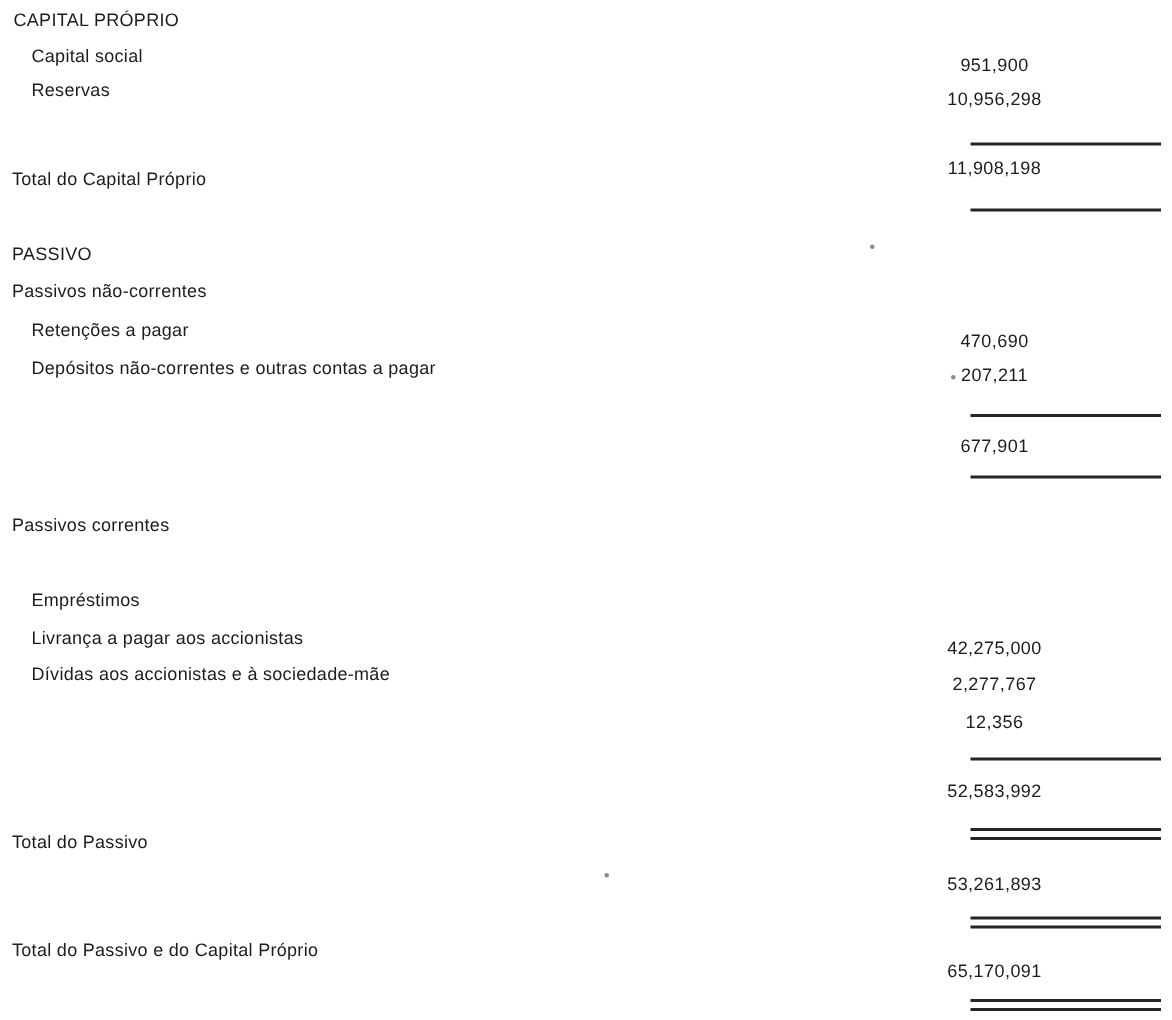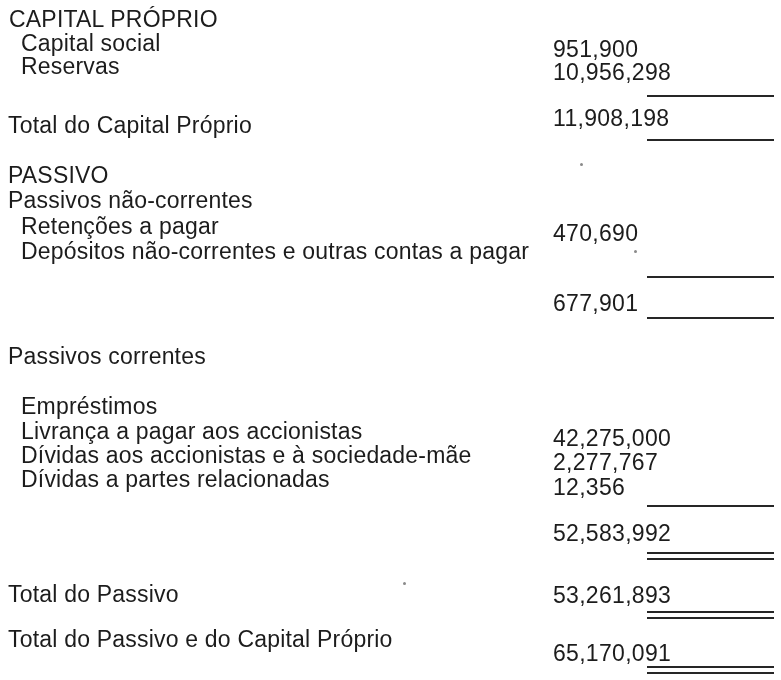--- a/index.html
+++ b/index.html
@@ -6,37 +6,37 @@
     margin: 0;
     padding: 0;
     background: #ffffff;
   }
   .page {
     position: relative;
     width: 781px;
     height: 680px;
     background: #ffffff;
     font-family: "Liberation Sans", sans-serif;
-    font-size: 23px;
+    font-size: 12px;
     color: #1c1c1c;
     overflow: hidden;
   }
   .t {
     position: absolute;
     left: 8px;
     white-space: nowrap;
     letter-spacing: 0.2px;
   }
   .t.indent { left: 21px; }
   .t.heading { left: 9px; }
   .v {
     position: absolute;
     right: 8px;
     width: 220px;
-    text-align: left;
+    text-align: center;
     white-space: nowrap;
     letter-spacing: 0.3px;
   }
   .rule {
     position: absolute;
     left: 647px;
     width: 127px;
     height: 0;
     border-top: 2.5px solid #262626;
   }
@@ -73,44 +73,44 @@
 
   <div class="rule" style="top:139px"></div>
 
   <div class="t" style="top:162px">PASSIVO</div>
   <div class="t" style="top:187px">Passivos não-correntes</div>
 
   <div class="t indent" style="top:213px">Retenções a pagar</div>
   <div class="v" style="top:220px">470,690</div>
 
   <div class="t indent" style="top:238px">Depósitos não-correntes e outras contas a pagar</div>
+  <div class="v" style="top:243px">207,211</div>
 
   <div class="rule" style="top:276px"></div>
   <div class="v" style="top:290px">677,901</div>
   <div class="rule" style="top:317px"></div>
 
   <div class="t" style="top:343px">Passivos correntes</div>
 
 
   <div class="t indent" style="top:393px">Empréstimos</div>
 
   <div class="t indent" style="top:418px">Livrança a pagar aos accionistas</div>
   <div class="v" style="top:425px">42,275,000</div>
 
   <div class="t indent" style="top:442px">Dívidas aos accionistas e à sociedade-mãe</div>
   <div class="v" style="top:449px">2,277,767</div>
 
-  <div class="t indent" style="top:466px">Dívidas a partes relacionadas</div>
   <div class="v" style="top:474px">12,356</div>
 
   <div class="rule" style="top:505px"></div>
   <div class="v" style="top:520px">52,583,992</div>
   <div class="rule double" style="top:552px"></div>
 
-  <div class="t" style="top:581px">Total do Passivo</div>
+  <div class="t" style="top:554px">Total do Passivo</div>
   <div class="v" style="top:582px">53,261,893</div>
   <div class="rule double" style="top:611px"></div>
 
   <div class="t" style="top:626px">Total do Passivo e do Capital Próprio</div>
   <div class="v" style="top:640px">65,170,091</div>
   <div class="rule double" style="top:666px"></div>
 
   <div class="speck" style="left:580px; top:163px"></div>
   <div class="speck" style="left:634px; top:250px"></div>
   <div class="speck" style="left:403px; top:582px"></div>

